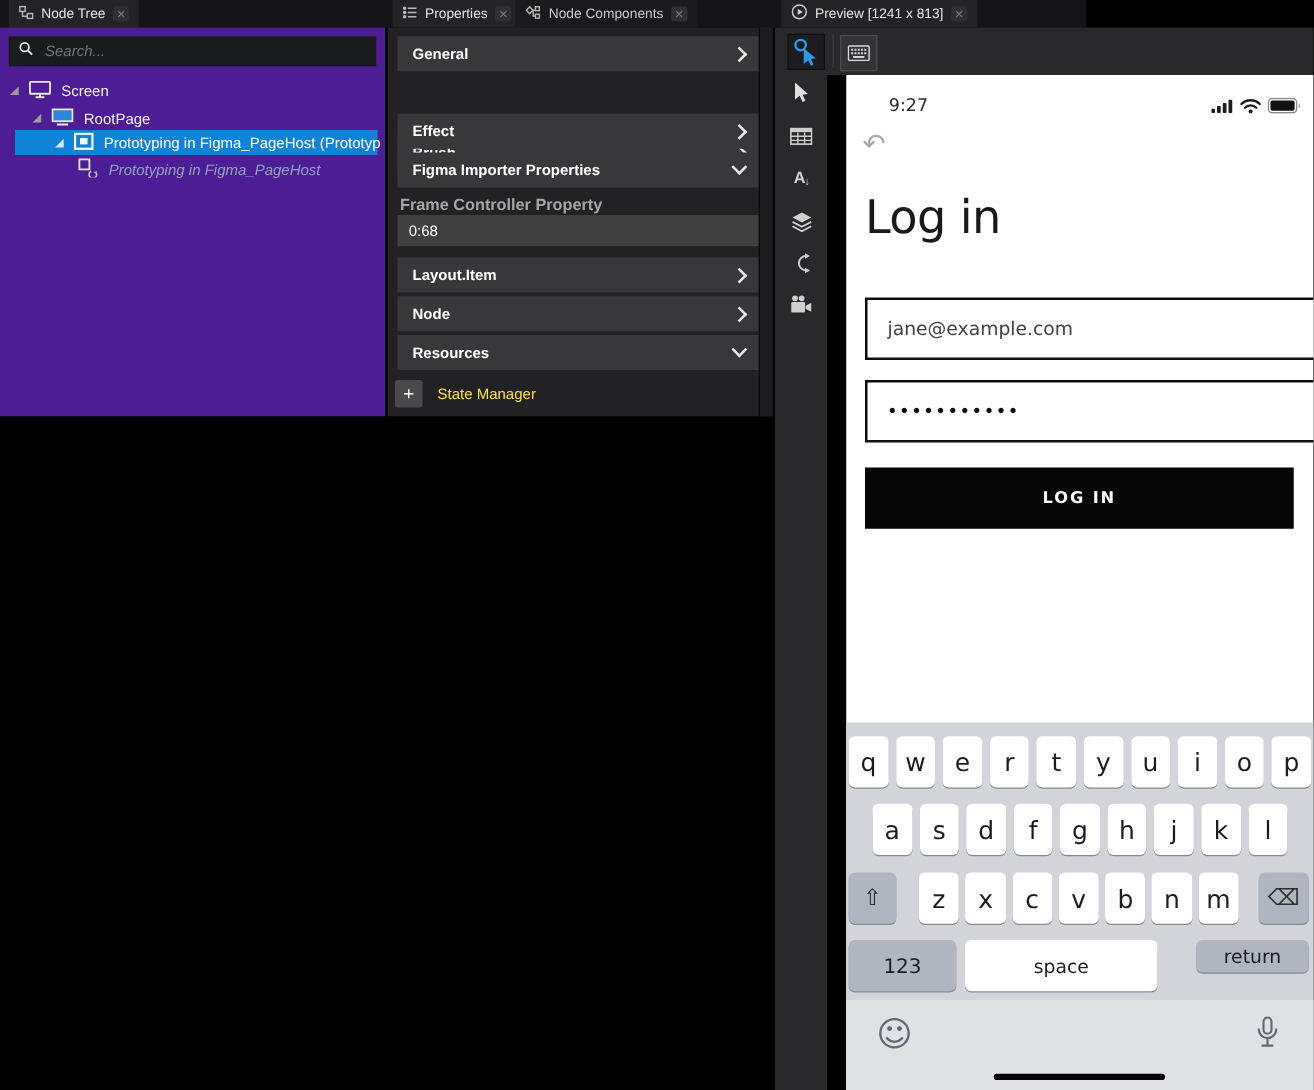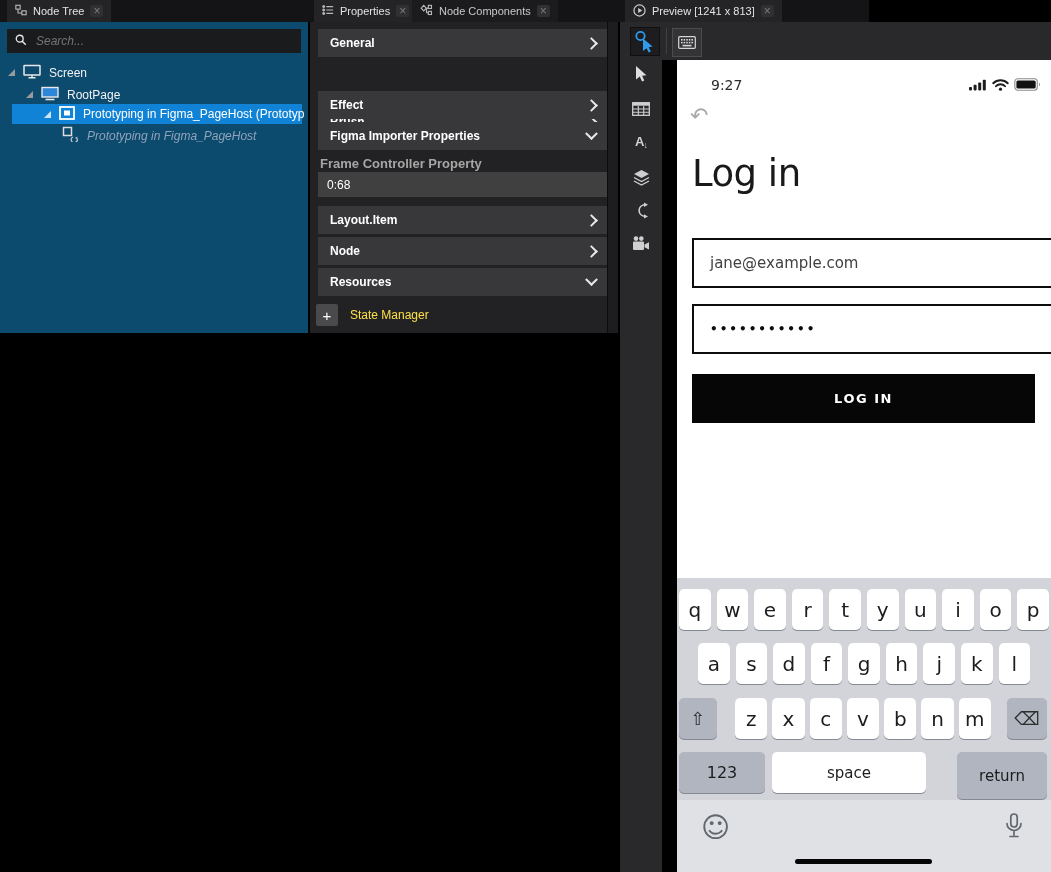--- a/index.html
+++ b/index.html
@@ -6,21 +6,21 @@
   #app{position:relative;width:1051px;height:872px;background:#000;overflow:hidden;
        font-family:"Liberation Sans",sans-serif;-webkit-font-smoothing:antialiased;}
   
   .tabbar{position:absolute;left:0;top:0;width:869px;height:22px;background:#141416;}
   .tab{position:absolute;top:0;height:22px;display:flex;align-items:center;gap:6px;
        padding:0 8px;box-sizing:border-box;color:#e4e4e4;font-size:11px;white-space:nowrap;}
   .tab.active{background:#242427;}
   .tab.inactive{background:#1b1b1d;color:#c9c9c9;}
   .tab .close{color:#7d7d7d;font-size:12px;line-height:10px;padding:1px 3px;background:#303032;border-radius:2px;}
   
-  .nt-panel{position:absolute;left:0;top:22px;width:308px;height:311px;background:#0c4a6e;}
+  .nt-panel{position:absolute;left:0;top:22px;width:308px;height:311px;background:#4c1d95;}
   .search{position:absolute;left:7px;top:7px;width:294px;height:24px;background:#191b1d;
           display:flex;align-items:center;gap:7px;padding:0 8px;box-sizing:border-box;}
   .search input{background:transparent;border:none;outline:none;color:#9aa0a6;font-style:italic;
           font-size:12px;width:100%;font-family:"Liberation Sans",sans-serif;}
   .trow{position:absolute;height:19px;display:flex;align-items:center;gap:8px;color:#f2f2f2;font-size:12px;white-space:nowrap;}
   .expander{width:0;height:0;border-left:7px solid transparent;border-bottom:7px solid #9a9a9a;
             transform:rotate(0deg);display:inline-block;}
   .trow.selected{background:#1183d6;left:12px;right:6px;padding-left:32px;height:20px;}
   .child-label{color:#91a4bb;font-style:italic;}
   
@@ -69,21 +69,21 @@
   .key{background:#fff;border-radius:5px;box-shadow:0 1px 0 rgba(70,75,86,.55);color:#1c1c1e;font-size:20px;
        display:flex;align-items:center;justify-content:center;flex:1;}
   .key.gray{background:#b0b5c0;}
   .r1{left:2px;top:11px;width:370px;gap:6px;}
   .r2{left:21px;top:65px;width:332px;gap:6px;}
   .r3mid{position:absolute;left:58px;top:120px;width:256px;height:41px;display:flex;gap:5px;}
   .shiftkey{position:absolute;left:2px;top:120px;width:38px;height:41px;font-size:18px;color:#2e2e30;}
   .bskey{position:absolute;left:330px;top:120px;width:40px;height:41px;font-size:18px;color:#2e2e30;}
   .numkey{position:absolute;left:2px;top:174px;width:86px;height:41px;font-size:16px;}
   .spacekey{position:absolute;left:95px;top:174px;width:154px;height:41px;font-size:15px;}
-  .retkey{position:absolute;left:280px;top:174px;width:90px;height:47px;font-size:15px;}
+  .retkey{position:absolute;left:280px;top:174px;width:90px;height:26px;font-size:15px;}
   .kb-bottom{position:absolute;left:0;bottom:0;width:374px;height:72px;background:#dfe1e5;}
   .smiley{position:absolute;left:24px;top:14px;font-size:28px;color:#63686f;line-height:28px;}
   .mic{position:absolute;right:28px;top:13px;}
   .homebar{position:absolute;left:118px;bottom:8px;width:137px;height:5px;background:#050505;border-radius:3px;}
 </style>
 </head>
 <body>
 
 <div id="app">
 

